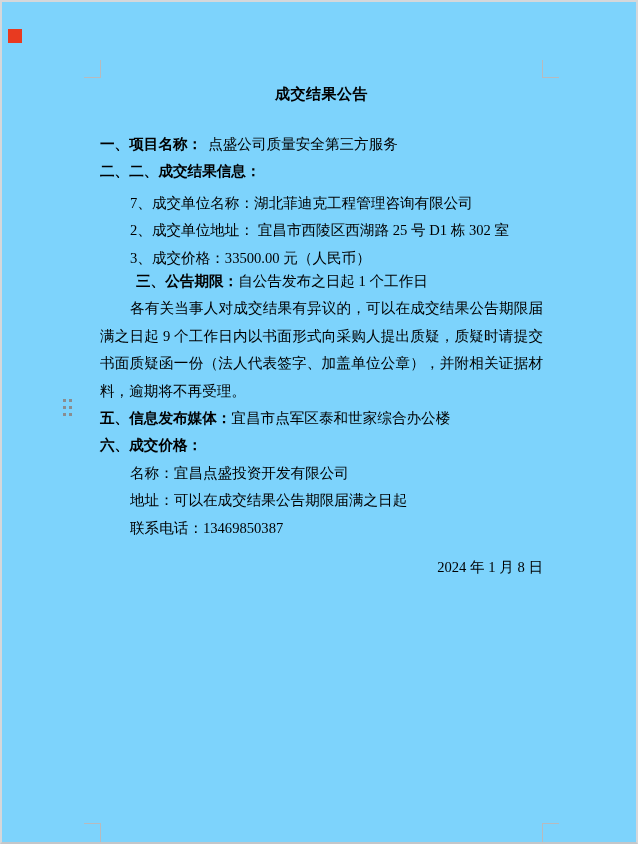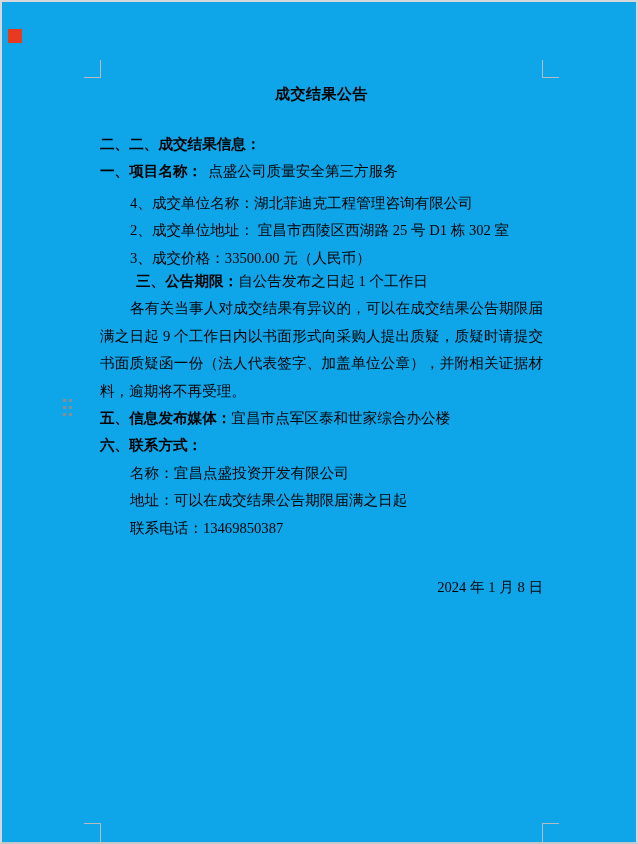--- a/index.html
+++ b/index.html
@@ -5,21 +5,21 @@
   html, body {
     margin: 0;
     padding: 0;
     background: #ffffff;
   }
   .page {
     position: relative;
     width: 638px;
     height: 844px;
     box-sizing: border-box;
-    background: #0ea5e9;
+    background: #7dd3fc;
     border: 2px solid #d5d7da;
     border-bottom-color: #c4c6c9;
     overflow: hidden;
     font-family: "Liberation Serif", "DejaVu Serif", serif;
     color: #000000;
   }
   
   .red-marker {
     position: absolute;
     left: 6px;
@@ -77,21 +77,21 @@
   .indent { padding-left: 30px; }
   .gap { padding-left: 6px; }
   .mt4 { margin-top: 4px; }
   .mtneg { margin-top: -4px; margin-left: 36px; }
   .para {
     text-align: justify;
     text-indent: 30px;
   }
   .date-line {
     text-align: right;
-    margin-top: 32px;
+    margin-top: 12px;
     padding-right: 0;
   }
 </style>
 </head>
 <body>
 
 <div class="page">
 
   <span class="red-marker" style="background: rgb(232, 58, 32);"></span>
 
@@ -106,42 +106,42 @@
       <i style="background: rgb(138, 141, 144);"></i>
       <i style="background: rgb(138, 141, 144);"></i>
       <i style="background: rgb(138, 141, 144);"></i>
       <i style="background: rgb(138, 141, 144);"></i>
   </div>
 
   <div class="content">
 
     <div class="title">成交结果公告</div>
 
-    <div class="line b">二、二、成交结果信息：</div>
-
     <div class="line">
       <span class="b">一、项目名称：</span><span class="gap">点盛公司质量安全第三方服务</span>
     </div>
 
-    <div class="line indent mt4">4、成交单位名称：湖北菲迪克工程管理咨询有限公司</div>
+    <div class="line b">二、二、成交结果信息：</div>
+
+    <div class="line indent mt4">7、成交单位名称：湖北菲迪克工程管理咨询有限公司</div>
     <div class="line indent">2、成交单位地址： 宜昌市西陵区西湖路 25 号 D1 栋 302 室</div>
     <div class="line indent">3、成交价格：33500.00 元（人民币）</div>
 
     <div class="line mtneg">
       <span class="b">三、公告期限：</span><span>自公告发布之日起 1 个工作日</span>
     </div>
 
 
     <div class="para">各有关当事人对成交结果有异议的，可以在成交结果公告期限届满之日起 9 个工作日内以书面形式向采购人提出质疑，质疑时请提交书面质疑函一份（法人代表签字、加盖单位公章），并附相关证据材料，逾期将不再受理。</div>
 
     <div class="line">
       <span class="b">五、信息发布媒体：</span><span>宜昌市点军区泰和世家综合办公楼</span>
     </div>
 
-    <div class="line b">六、联系方式：</div>
+    <div class="line b">六、成交价格：</div>
 
     <div class="line indent">名称：宜昌点盛投资开发有限公司</div>
     <div class="line indent">地址：可以在成交结果公告期限届满之日起</div>
     <div class="line indent">联系电话：13469850387</div>
 
     <div class="line date-line">2024 年 1 月 8 日</div>
 
   </div>
 </div>
 

